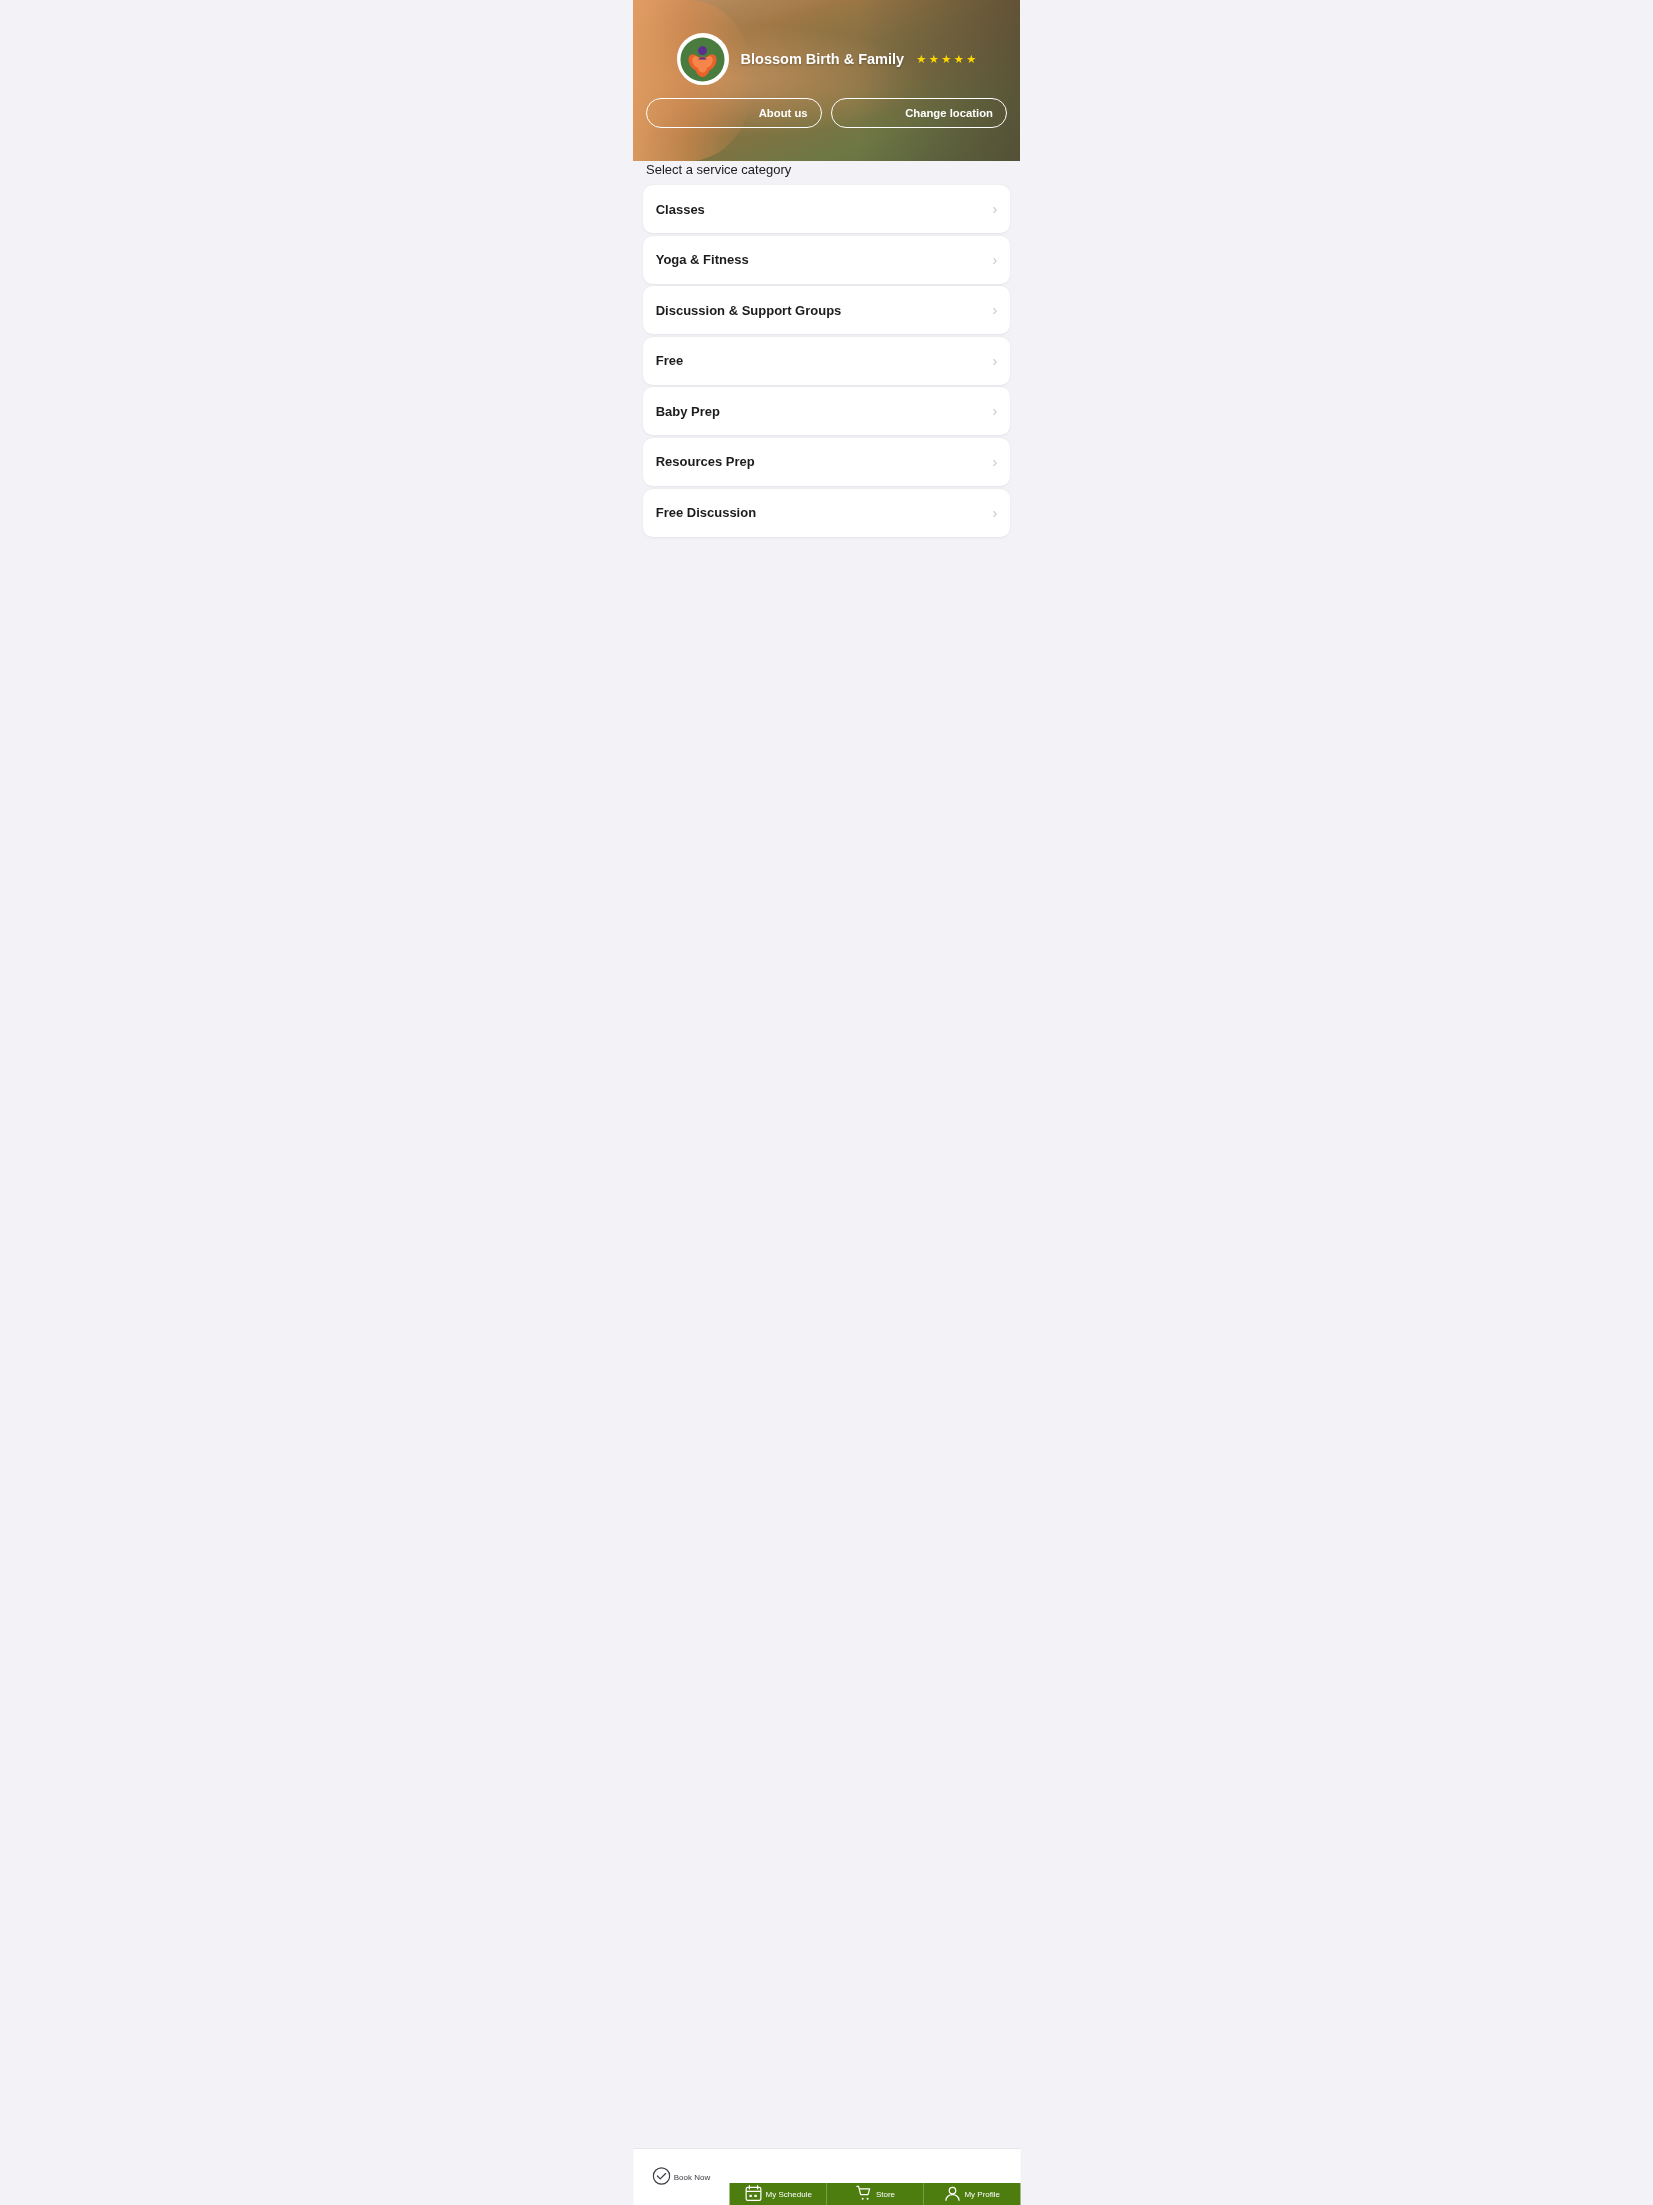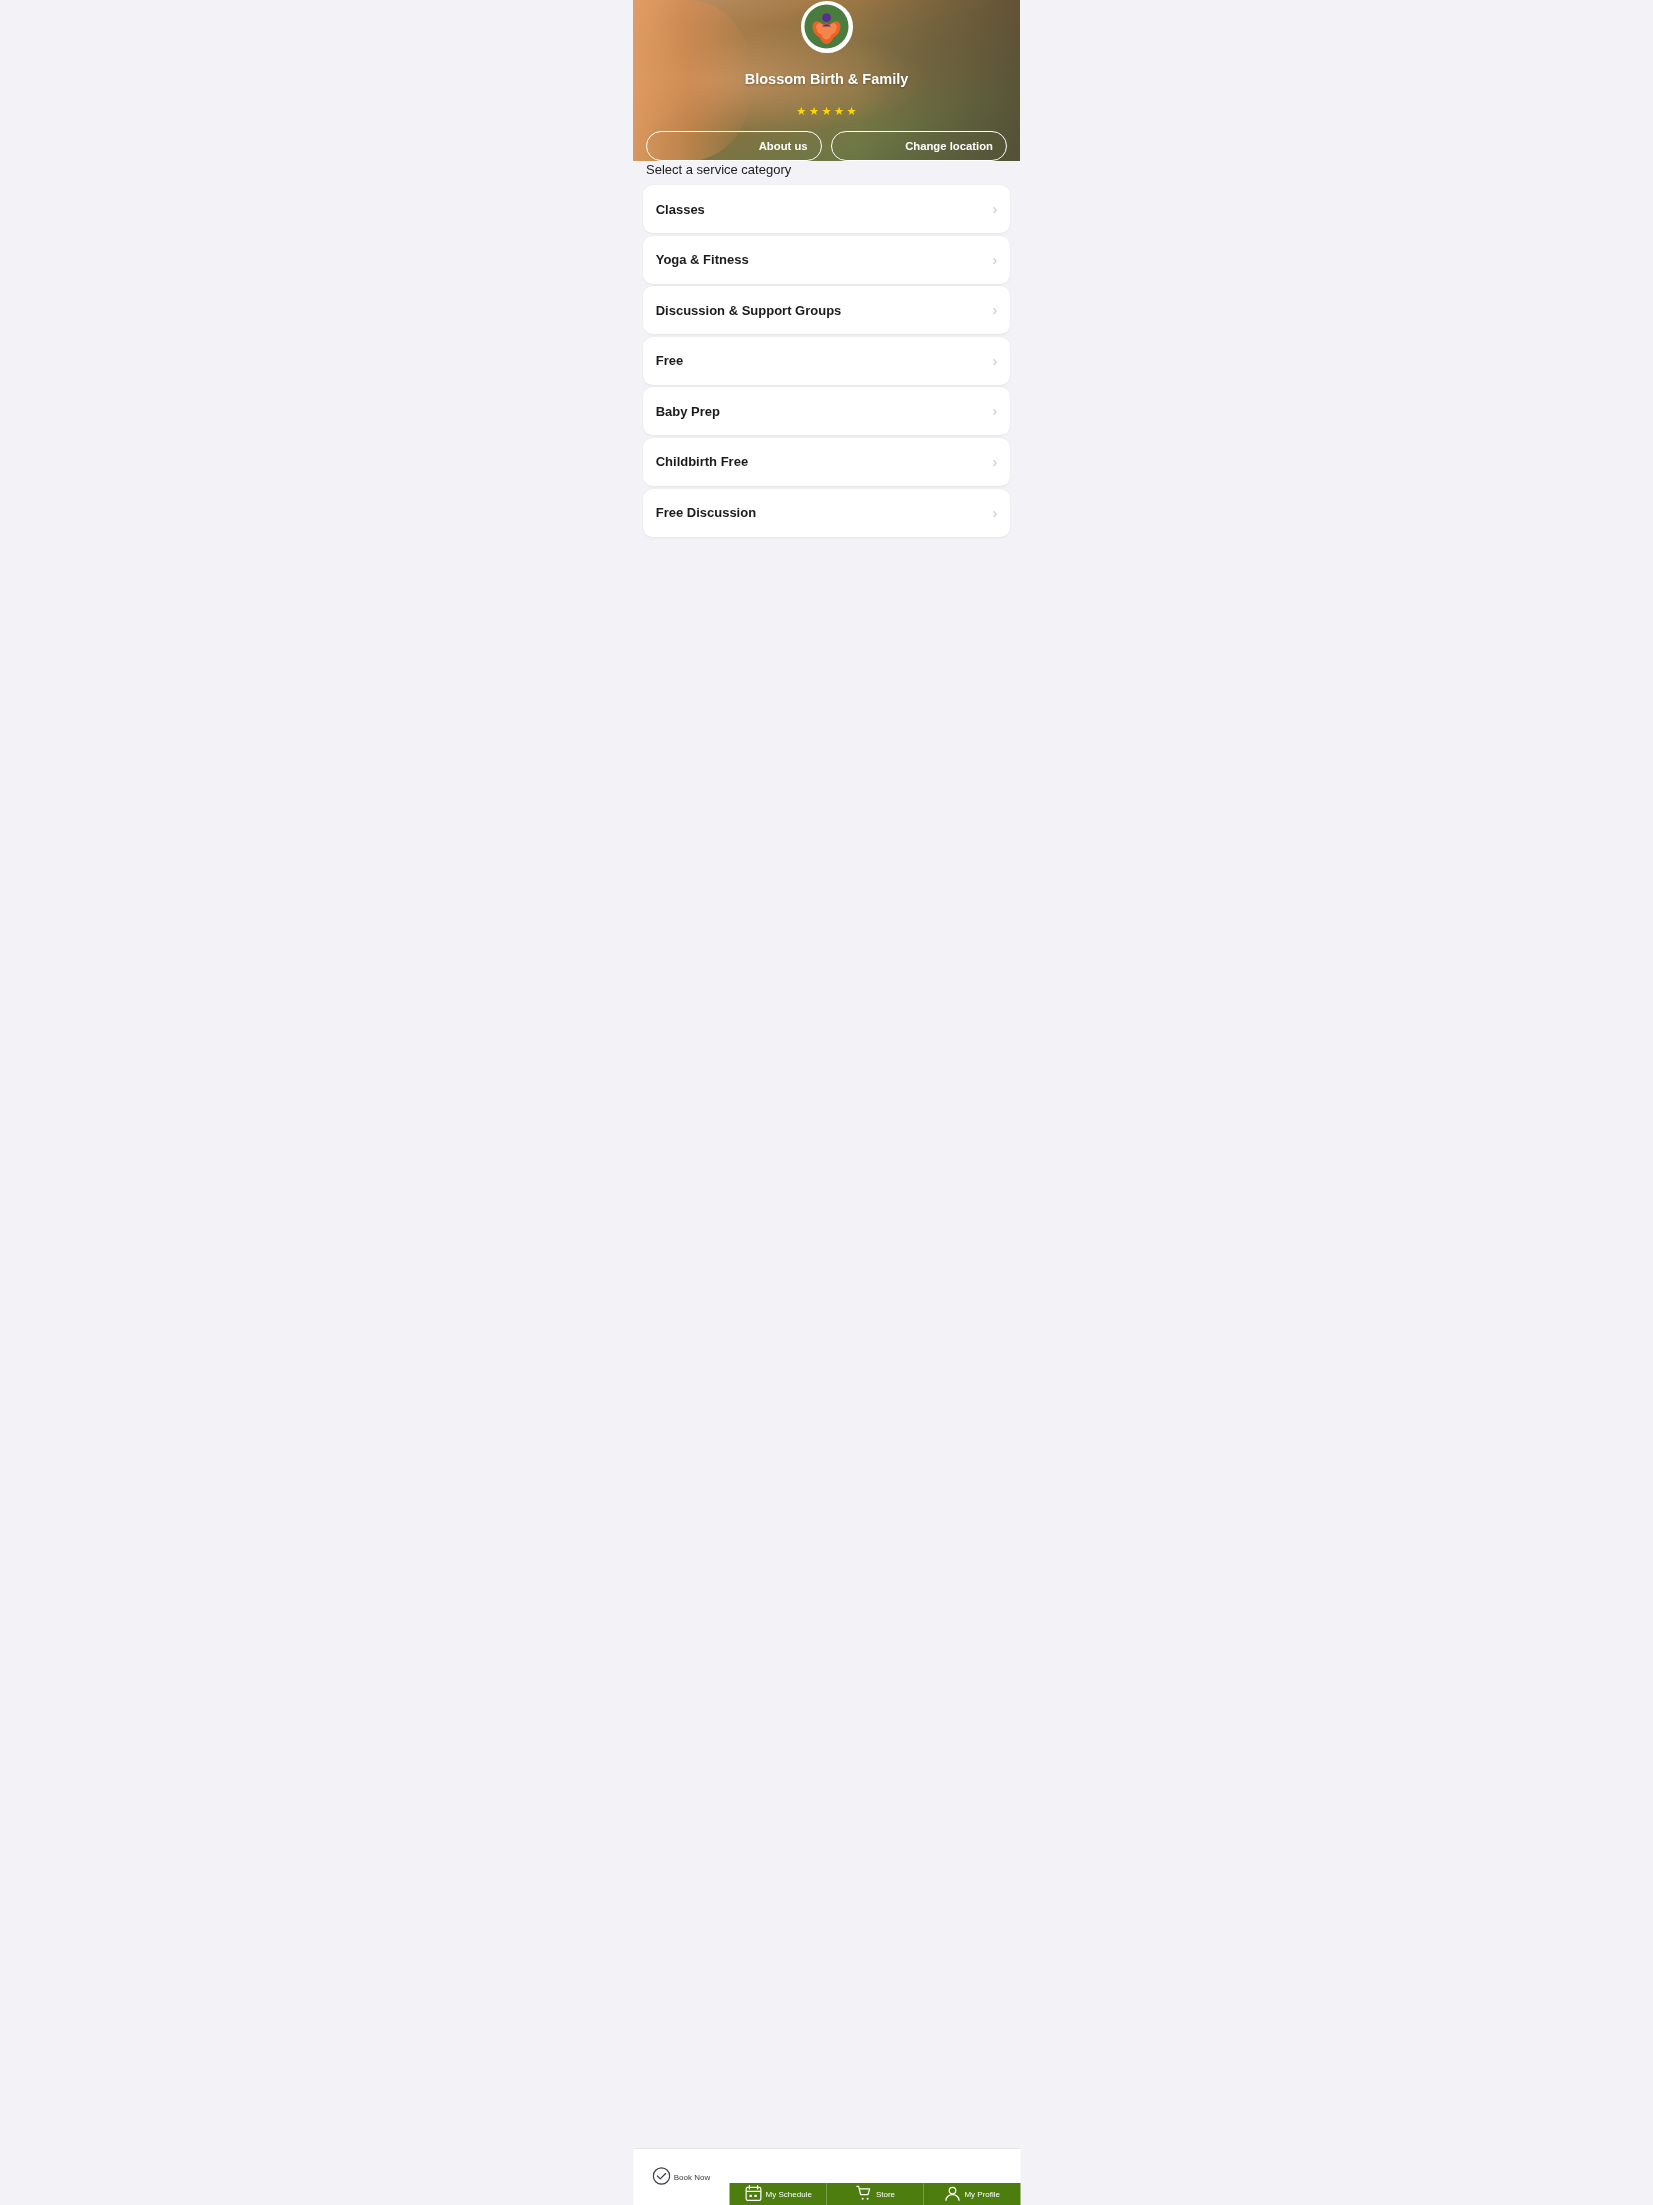--- a/index.html
+++ b/index.html
@@ -54,23 +54,23 @@
       top: 0;
       width: 161px;
       height: 100%;
       background: linear-gradient(to left, rgba(80, 70, 50, 0.7), transparent);
     }
 
     .hero-content {
       position: relative;
       z-index: 2;
       display: flex;
-      flex-direction: column;
-      align-items: center;
-      gap: 18px;
+      flex-direction: row;
+      align-items: center;
+      gap: 12px;
       margin-bottom: 13px;
     }
 
     .logo-circle {
       width: 52px;
       height: 52px;
       border-radius: 50%;
       background: white;
       display: flex;
       align-items: center;
@@ -280,21 +280,21 @@
     </div>
       <div class="service-item">
       <span class="service-item-label">Free</span>
       <span class="chevron-icon">›</span>
     </div>
       <div class="service-item">
       <span class="service-item-label">Baby Prep</span>
       <span class="chevron-icon">›</span>
     </div>
       <div class="service-item">
-      <span class="service-item-label">Childbirth Free</span>
+      <span class="service-item-label">Resources Prep</span>
       <span class="chevron-icon">›</span>
     </div>
       <div class="service-item">
       <span class="service-item-label">Free Discussion</span>
       <span class="chevron-icon">›</span>
     </div>
     </div>
 </div>
 
 <nav class="bottom-nav">

